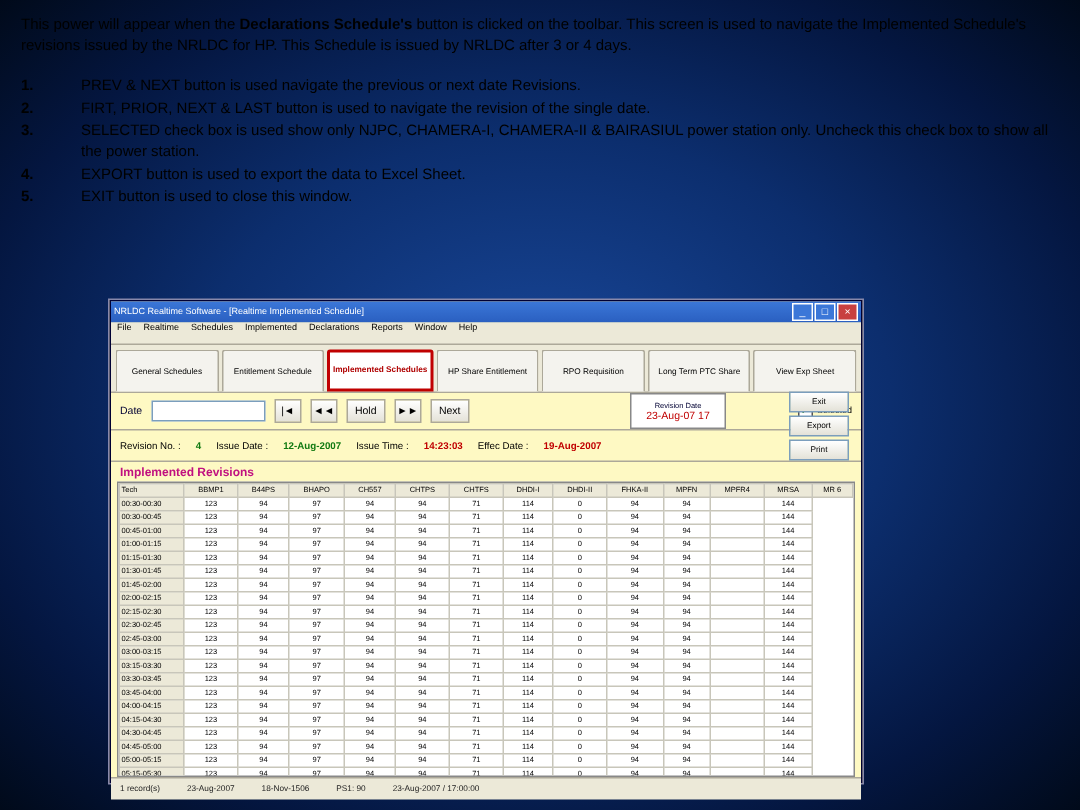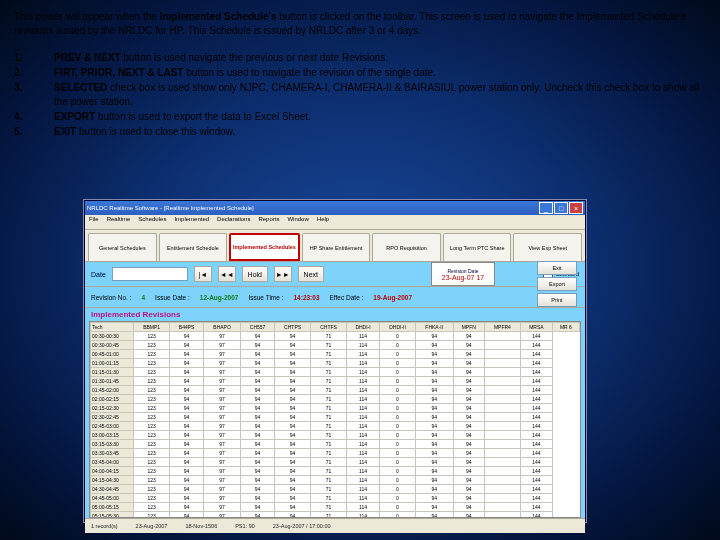--- a/index.html
+++ b/index.html
@@ -5,24 +5,24 @@
   html,body{margin:0;padding:0;width:720px;height:540px;overflow:hidden;font-family:Arial,Helvetica,sans-serif}
   body{background:radial-gradient(ellipse 520px 400px at 50% 50%,#1a4a9e 0%,#0c2e6e 45%,#041640 75%,#000814 100%);color:#000}
   .page{padding:10px 14px}
   .title{font-size:14px;font-weight:bold;color:#000;text-decoration:underline;margin-bottom:12px}
   .para{font-size:10px;color:#000;line-height:1.35;margin-bottom:6px}
   .para b{font-weight:bold}
   .numlist{margin-top:14px}
   .row{display:flex;font-size:10px;line-height:1.4;margin-bottom:1px}
   .num{width:40px;font-weight:bold;flex-shrink:0}
   .desc{flex:1}
-  .desc b{font-weight:bold}
+  .desc b{font-weight:normal}
 
   
-  .app{position:absolute;left:84px;top:200px;width:500px;height:320px;background:#7dd3fc;border:1px solid #003;box-shadow:0 0 0 1px #88a;font-size:6px}
+  .app{position:absolute;left:73px;top:200px;width:500px;height:320px;background:#fef9c3;border:1px solid #003;box-shadow:0 0 0 1px #88a;font-size:6px}
   .titlebar{height:14px;background:linear-gradient(#3b77d8,#2a5fc0);display:flex;align-items:center;justify-content:space-between;padding:0 2px;color:#fff}
   .wbtns{display:flex;gap:1px}
   .wbtn{width:12px;height:10px;background:#c84040;border:1px solid #fff;font-size:7px;display:flex;align-items:center;justify-content:center}
   .wbtn.min,.wbtn.max{background:#3b77d8}
   .menubar{height:12px;background:#ece9d8;display:flex;gap:8px;padding:1px 4px;font-size:6px;color:#000;border-bottom:1px solid #aca899}
   .tabs{height:28px;display:flex;gap:2px;padding:3px 3px 0 3px;background:#ece9d8;border-bottom:1px solid #aca899}
   .tab{flex:1;border:1px solid #aca899;background:#f4f3ee;font-size:5.5px;display:flex;align-items:center;justify-content:center;text-align:center;padding:0 1px;border-bottom:none;border-radius:2px 2px 0 0}
   .tab.sel{background:#fff;color:#b00000;border:2px solid #c00000;font-weight:bold}
   .datebox{position:absolute;right:90px;top:32px;width:62px;height:22px;border:1px solid #888;background:#fff;color:#c00000;font-size:7px;display:flex;flex-direction:column;align-items:center;justify-content:center}
   .navrow{height:20px;display:flex;align-items:center;gap:6px;padding:2px 6px;border-bottom:1px solid #aca899}
@@ -42,21 +42,21 @@
   .footbtns{position:absolute;right:8px;top:60px;display:flex;flex-direction:column;gap:2px}
   .fbtn{width:38px;height:12px;border:1px solid #7b9ebd;background:linear-gradient(#fff,#e4e2d8);font-size:5.5px;display:flex;align-items:center;justify-content:center}
   .chk{display:flex;align-items:center;gap:3px;font-size:6px;margin-left:auto}
   .chk .box{width:8px;height:8px;border:1px solid #555;background:#fff;display:flex;align-items:center;justify-content:center;color:#127a12;font-size:7px}
 </style>
 </head>
 <body>
 
 <div class="page">
   <div class="para">
-    <span>This power will appear when the </span><b>Implemented Schedule's</b><span> button is clicked on the toolbar. This screen is used to navigate the Implemented Schedule's revisions issued by the NRLDC for HP. This Schedule is issued by NRLDC after 3 or 4 days.</span>
+    <span>This power will appear when the </span><b>Declarations Schedule's</b><span> button is clicked on the toolbar. This screen is used to navigate the Implemented Schedule's revisions issued by the NRLDC for HP. This Schedule is issued by NRLDC after 3 or 4 days.</span>
   </div>
 
   <div class="numlist" id="numlist">
       <div class="row">
         <div class="num">1.</div>
         <div class="desc"><b>PREV &amp; NEXT</b> button is used navigate the previous or next date Revisions.</div>
       </div>
       <div class="row">
         <div class="num">2.</div>
         <div class="desc"><b>FIRT, PRIOR, NEXT &amp; LAST</b> button is used to navigate the revision of the single date.</div>

